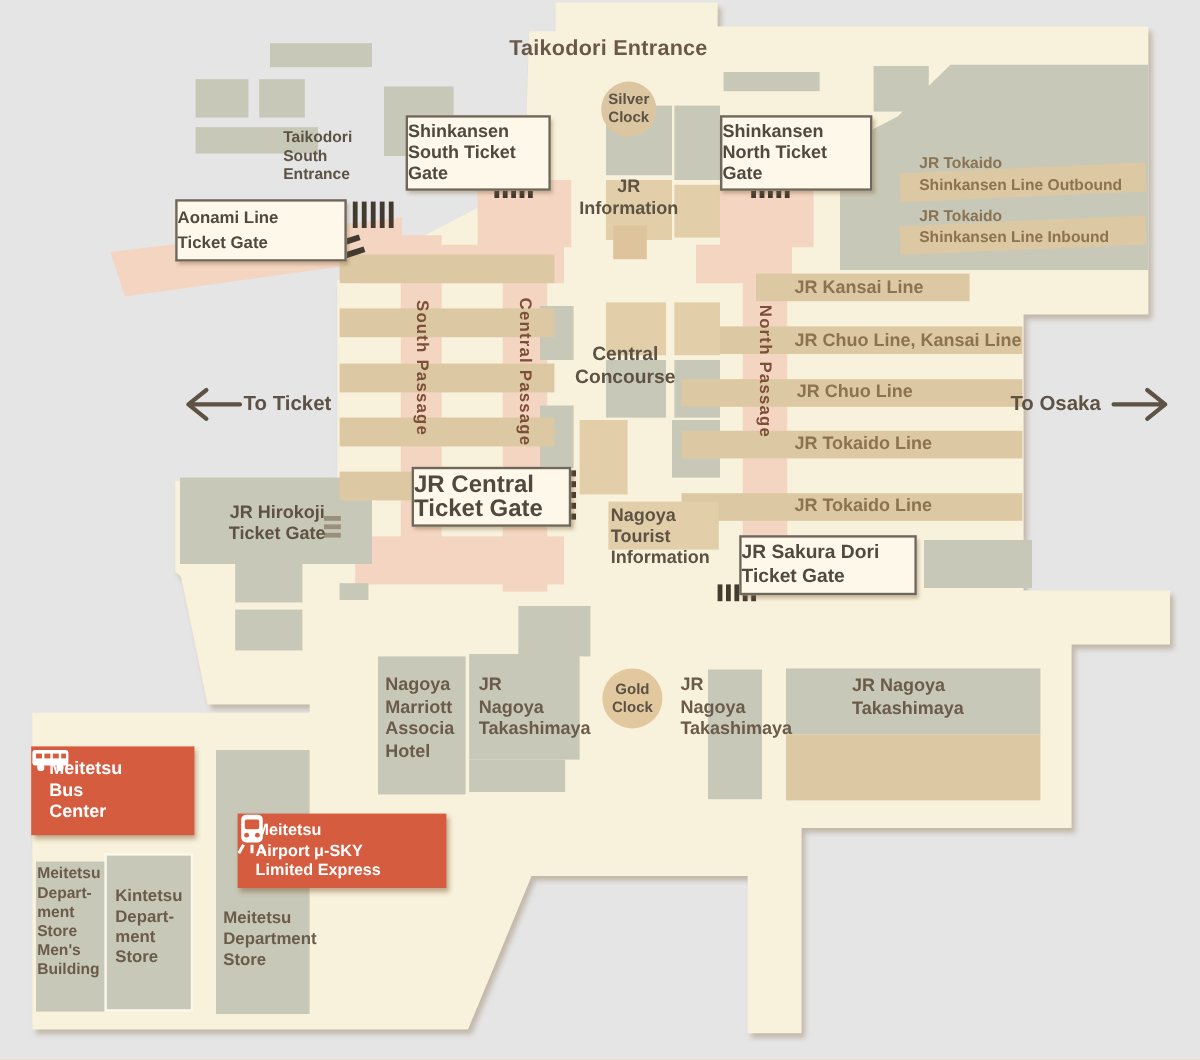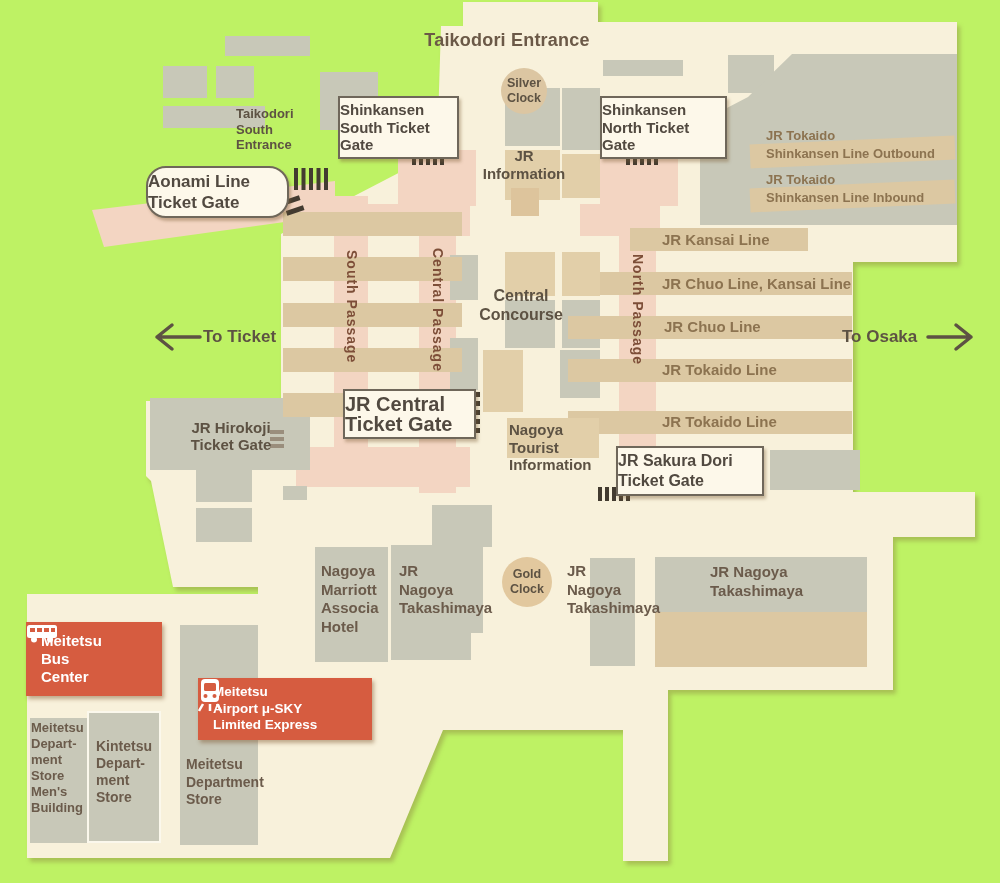--- a/index.html
+++ b/index.html
@@ -1,16 +1,16 @@
 <!DOCTYPE html>
 <html><head>
 <meta charset="utf-8">
 <style>
   html,body{margin:0;padding:0;background:#edd9b4;font-family:"Liberation Sans",sans-serif;}
-  .map{position:relative;width:1000px;height:883px;background:#bef264;overflow:hidden;}
+  .map{position:relative;width:1000px;height:883px;background:#e5e5e5;overflow:hidden;}
   .map svg{position:absolute;left:0;top:0;}
   .lbl{position:absolute;font-weight:bold;white-space:pre-line;color:#5d5243;line-height:1.15;}
   .c{text-align:center;}
   .big{font-size:18px;color:#6b5947;letter-spacing:.2px;}
   .bar-lbl{color:#8c7350;font-size:15px;}
   .sbar-lbl{color:#8c7350;font-size:13px;line-height:18px;}
   .bldg{color:#6b5b4b;}
   .vert{writing-mode:vertical-rl;font-size:14px;color:#7d4e38;letter-spacing:1px;}
   .clock{font-size:12.5px;line-height:15px;color:#5d5243;}
   .gatebox{position:absolute;background:#fdf8ea;border:2.5px solid #6f675a;
@@ -165,21 +165,21 @@
 Entrance</div>
 <div class="lbl c" style="left:454px;top:147px;width:140px;font-size:15px;line-height:18px;">JR
 Information</div>
 
 <div class="gatebox" style="left:338px;top:96px;width:121px;font-size:15px;line-height:17.5px;">Shinkansen
 South Ticket
 Gate</div>
 <div class="gatebox" style="left:600px;top:96px;width:127px;font-size:15px;line-height:17.5px;">Shinkansen
 North Ticket
 Gate</div>
-<div class="gatebox" style="left:146px;top:166px;width:143px;font-size:17px;line-height:21px;border-radius:20px;">Aonami Line
+<div class="gatebox" style="left:146px;top:166px;width:143px;font-size:14px;line-height:21px;">Aonami Line
 Ticket Gate</div>
 <div class="gatebox" style="left:343px;top:389px;width:133px;font-size:20px;line-height:20px;">JR Central
 Ticket Gate</div>
 <div class="gatebox" style="left:616px;top:446px;width:148px;font-size:16px;line-height:20px;">JR Sakura Dori
 Ticket Gate</div>
 
 <div class="lbl sbar-lbl" style="left:766px;top:127px;">JR Tokaido
 Shinkansen Line Outbound</div>
 <div class="lbl sbar-lbl" style="left:766px;top:171px;">JR Tokaido
 Shinkansen Line Inbound</div>

